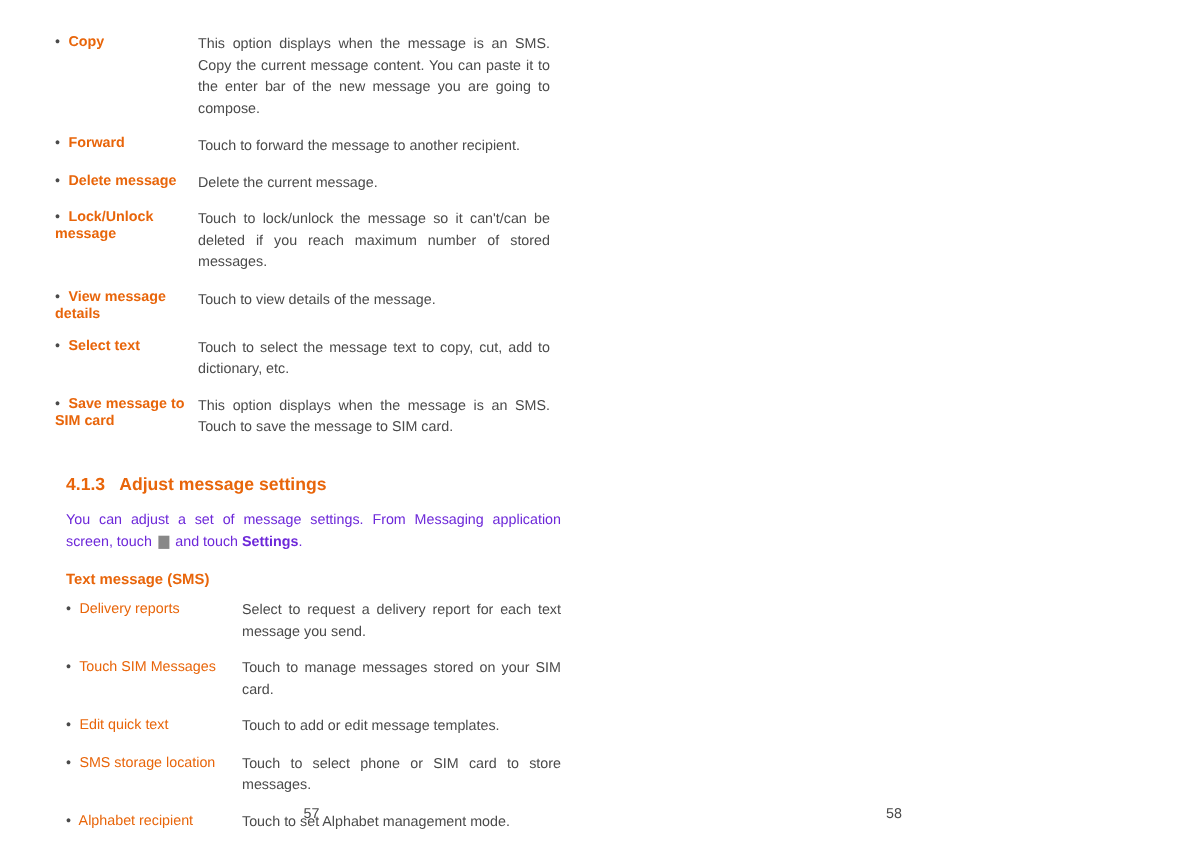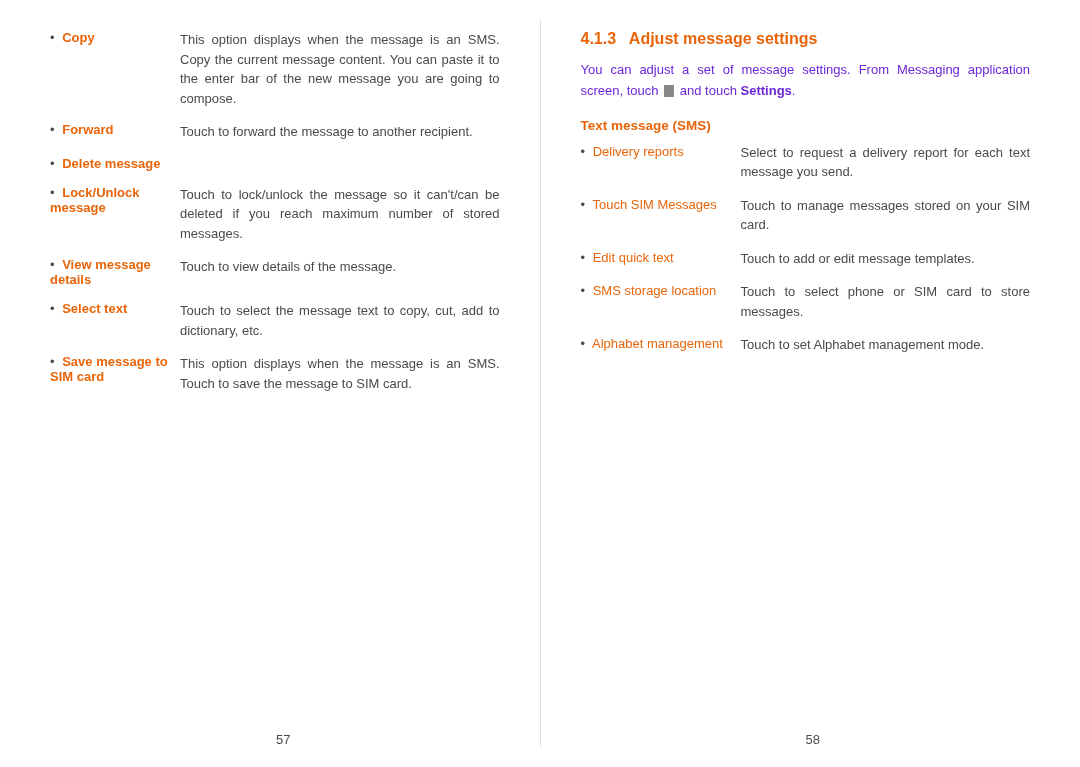--- a/index.html
+++ b/index.html
@@ -16,20 +16,21 @@
       font-size: 13px;
       color: #4a4a4a;
       overflow: hidden;
     }
 
     .page-container {
       display: flex;
       width: 1080px;
       height: 767px;
       padding: 20px 30px;
+      flex-direction: column;
     }
 
     .left-page {
       width: 500px;
       padding: 10px 20px;
       padding-right: 30px;
     }
 
     .divider {
       width: 1px;
@@ -176,20 +177,21 @@
           <span class="term-label">Forward</span>
         </div>
         <div class="definition-col">Touch to forward the message to another recipient.</div>
       </div>
 
       <div class="term-row">
         <div class="term-col">
           <span class="bullet">•</span>
           <span class="term-label">Delete message</span>
         </div>
+        <div class="definition-col">Delete the current message.</div>
       </div>
 
       <div class="term-row">
         <div class="term-col">
           <span class="bullet">•</span>
           <span class="term-label">Lock/Unlock message</span>
         </div>
         <div class="definition-col">Touch to lock/unlock the message so it can't/can be deleted if you reach maximum number of stored messages.</div>
       </div>
 
@@ -268,21 +270,21 @@
       <div class="right-term-col">
         <span class="bullet">•</span>
         <span class="right-term-label">SMS storage location</span>
       </div>
       <div class="right-definition-col">Touch to select phone or SIM card to store messages.</div>
     </div>
 
     <div class="right-term-row">
       <div class="right-term-col">
         <span class="bullet">•</span>
-        <span class="right-term-label">Alphabet management</span>
+        <span class="right-term-label">Alphabet recipient</span>
       </div>
       <div class="right-definition-col">Touch to set Alphabet management mode.</div>
     </div>
 
   </div>
 
 </div>
 
 <div class="page-footer footer-left">57</div>
 <div class="page-footer footer-right">58</div>

